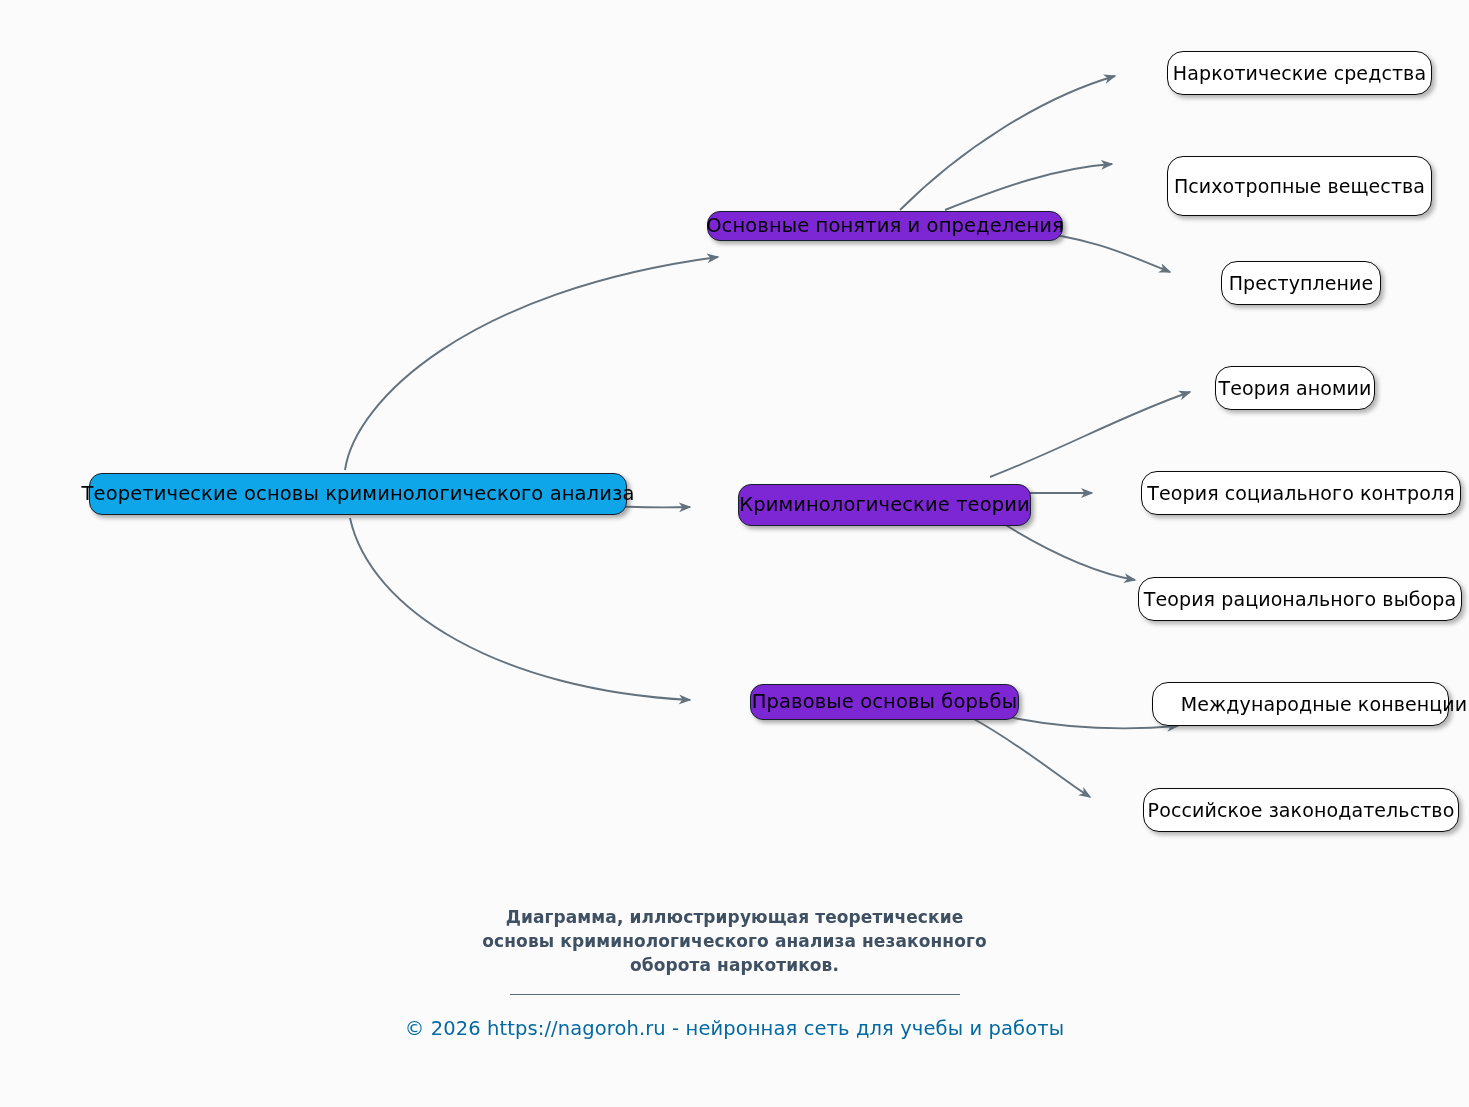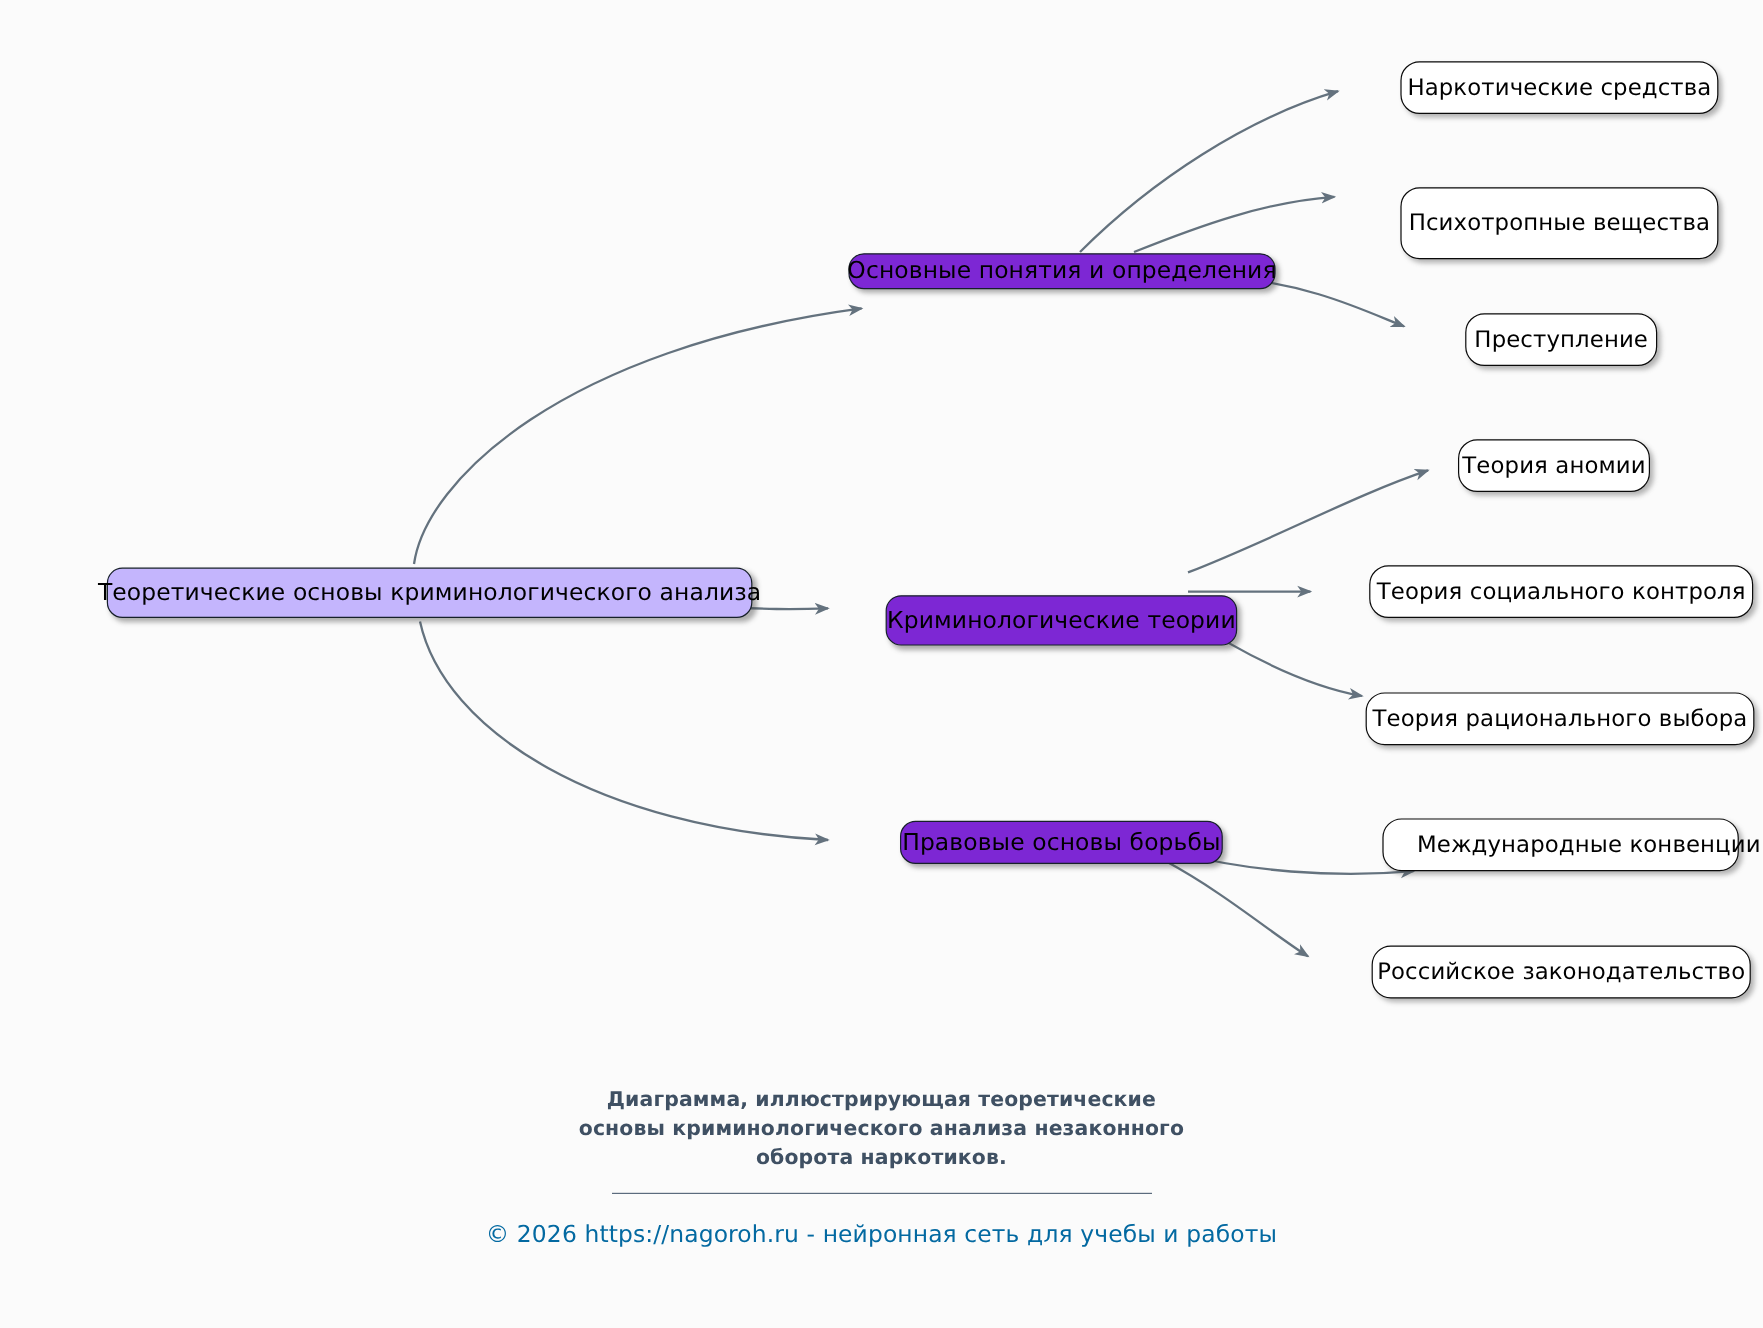--- a/index.html
+++ b/index.html
@@ -32,21 +32,21 @@
     display: flex;
     align-items: center;
     justify-content: center;
     text-align: center;
     white-space: nowrap;
     line-height: 1.1;
     color: #000000;
     margin-left: 41px;
   }
   .node-root {
-    background: #c4b5fd;
+    background: #0ea5e9;
     border: 1.6px solid #17202a;
     border-radius: 13px;
     font-size: 19.5px;
     letter-spacing: .1px;
     box-shadow: 3px 3px 4px rgba(60,60,60,.42);
   }
   .node-branch {
     background: #7d27d4;
     border: 1.6px solid #17202a;
     border-radius: 13px;
@@ -119,21 +119,21 @@
   </svg>
 
   <div class="node node-root" style="left:48px; top:473px; width:538px; height:42px;">
     <span>Теоретические основы криминологического анализа</span>
   </div>
 
   <div class="node node-branch" style="left:666px; top:211px; width:356px; height:30px;">
     <span>Основные понятия и определения</span>
   </div>
 
-  <div class="node node-branch" style="left:697px; top:496px; width:293px; height:42px;">
+  <div class="node node-branch" style="left:697px; top:484px; width:293px; height:42px;">
     <span>Криминологические теории</span>
   </div>
 
   <div class="node node-branch" style="left:709px; top:684px; width:269px; height:36px;">
     <span>Правовые основы борьбы</span>
   </div>
 
   <div class="node node-leaf" style="left:1126px; top:51px; width:265px; height:44px;">
     <span>Наркотические средства</span>
   </div>

